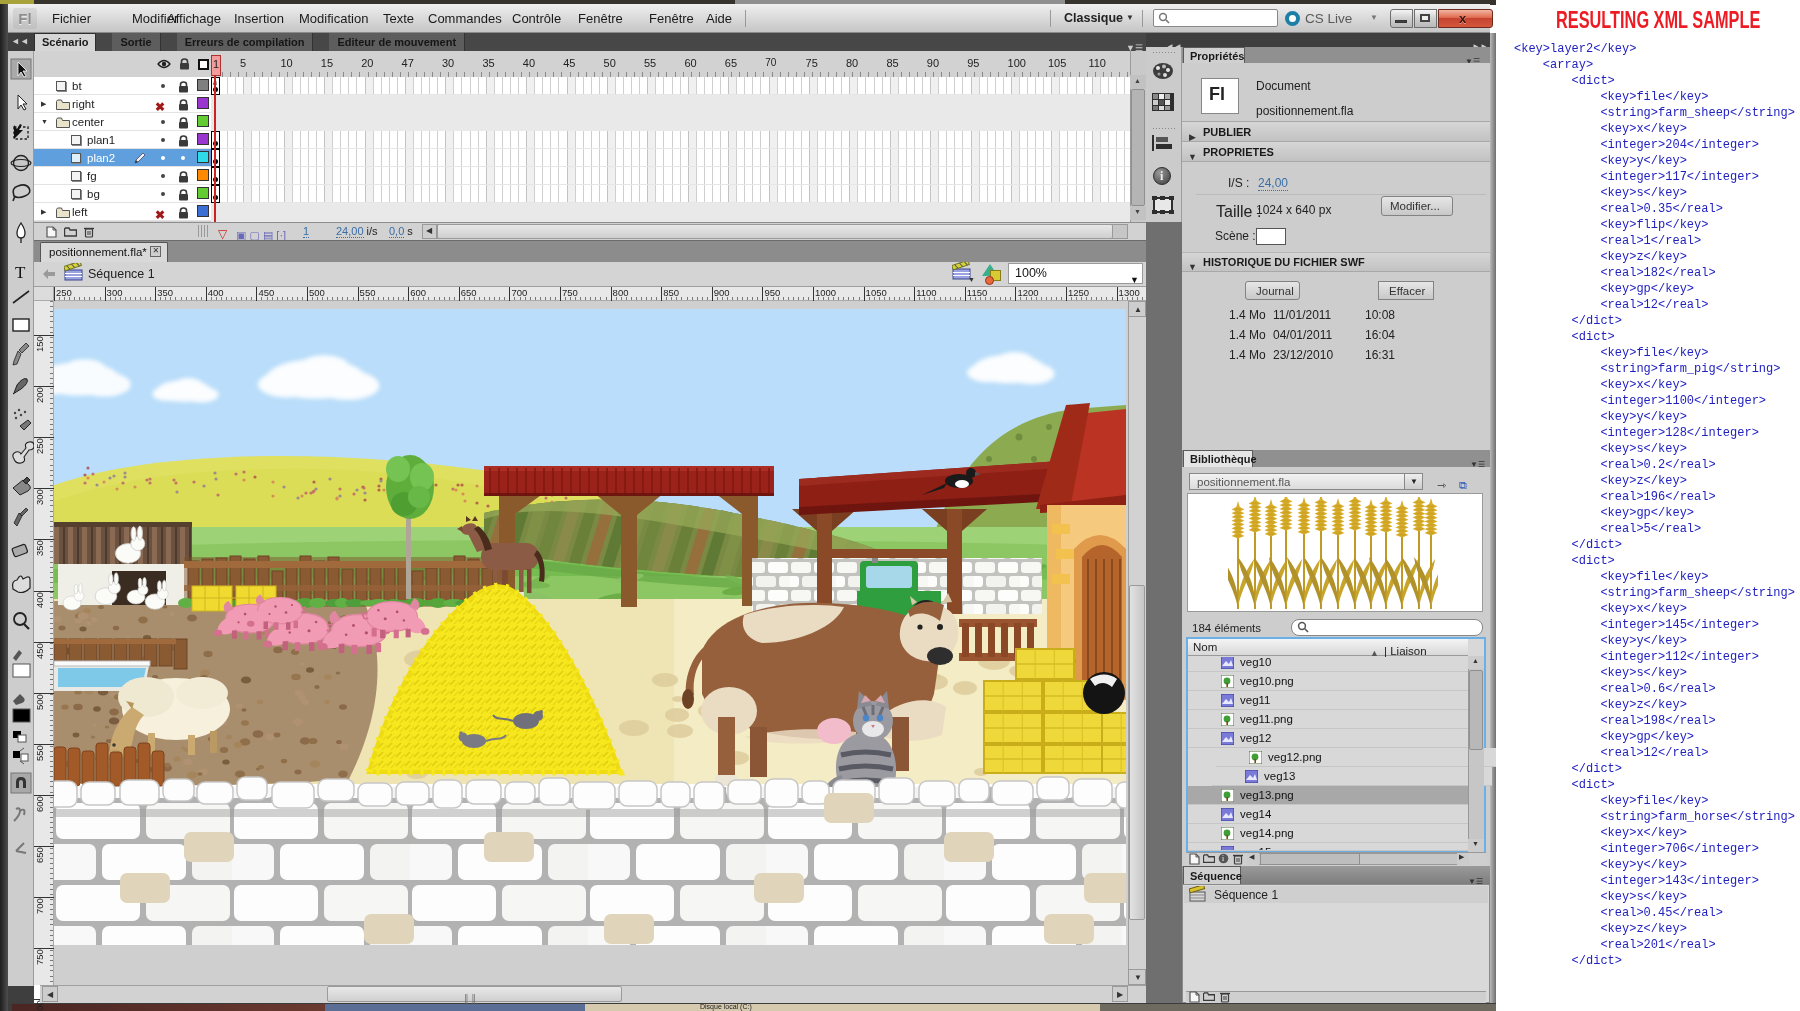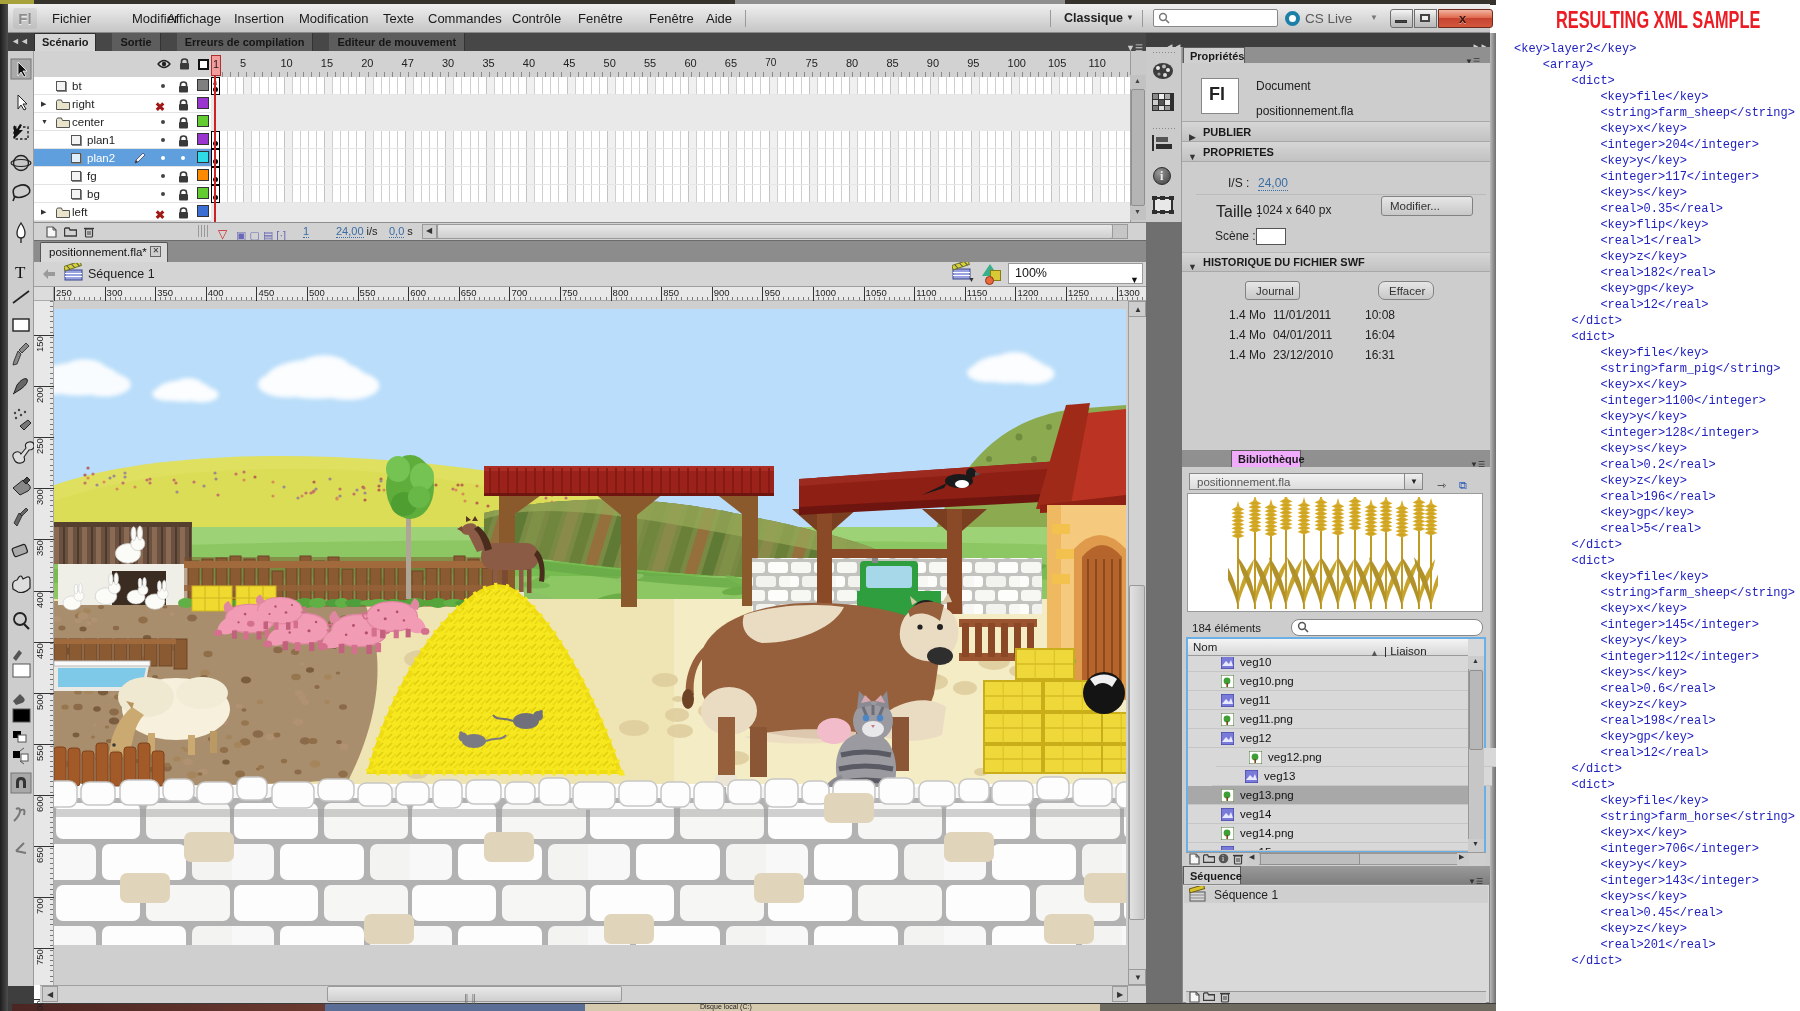--- a/index.html
+++ b/index.html
@@ -1417,45 +1417,45 @@
 <div class="tx" style="left:1189px;top:126px;"><span style="font-size:9px;color:#333;">▶</span></div>
 <div class="tx" style="left:1203px;top:126px;font-size:11px;font-weight:bold;color:#1a1a1a;">PUBLIER</div>
 <div class="a" style="left:1182px;top:142px;width:308px;height:20px;background:linear-gradient(#d6d6d6,#c2c2c2);border-bottom:1px solid #a8a8a8;"></div>
 <div class="tx" style="left:1188px;top:146px;"><span style="font-size:9px;color:#333;">▼</span></div>
 <div class="tx" style="left:1203px;top:146px;font-size:11px;font-weight:bold;color:#1a1a1a;">PROPRIETES</div>
 <div class="tx" style="left:1228px;top:176px;font-size:12px;color:#222;">I/S :</div>
 <div class="tx" style="left:1258px;top:176px;font-size:12px;"><span style="color:#3a6ea5;border-bottom:1px dotted #3a6ea5;">24,00</span></div>
 <div class="a" style="left:1196px;top:194px;width:290px;height:1px;background:#bbb;"></div>
 <div class="tx" style="left:1216px;top:203px;font-size:16px;color:#222;">Taille :</div>
 <div class="tx" style="left:1256px;top:203px;font-size:12px;color:#222;">1024 x 640 px</div>
-<div class="a" style="left:1381px;top:196px;width:92px;height:20px;background:linear-gradient(#e6e6e6,#c8c8c8);border:1px solid #828282;border-radius:3px;">
+<div class="a" style="left:1381px;top:196px;width:72px;height:20px;background:linear-gradient(#e6e6e6,#c8c8c8);border:1px solid #828282;border-radius:3px;">
     <span style="position:absolute;left:8px;top:3px;font-size:11.5px;color:#333;">Modifier...</span>
   </div>
 <div class="tx" style="left:1215px;top:229px;font-size:12px;color:#222;">Scène :</div>
 <div class="a" style="left:1256px;top:228px;width:30px;height:17px;background:#fff;border:1px solid #555;"></div>
 <div class="a" style="left:1182px;top:252px;width:308px;height:20px;background:linear-gradient(#d6d6d6,#c2c2c2);border-top:1px solid #b8b8b8;border-bottom:1px solid #a8a8a8;"></div>
 <div class="tx" style="left:1188px;top:256px;"><span style="font-size:9px;color:#333;">▼</span></div>
 <div class="tx" style="left:1203px;top:256px;font-size:11px;font-weight:bold;color:#1a1a1a;">HISTORIQUE DU FICHIER SWF</div>
 <div class="a" style="left:1245px;top:281px;width:55px;height:19px;background:linear-gradient(#e6e6e6,#c8c8c8);border:1px solid #828282;border-radius:3px;">
     <span style="position:absolute;left:10px;top:3px;font-size:11.5px;color:#333;">Journal</span>
   </div>
-<div class="a" style="left:1378px;top:281px;width:56px;height:19px;background:linear-gradient(#e6e6e6,#c8c8c8);border:1px solid #828282;border-radius:7px;">
+<div class="a" style="left:1378px;top:281px;width:56px;height:19px;background:linear-gradient(#e6e6e6,#c8c8c8);border:1px solid #828282;border-radius:0;">
     <span style="position:absolute;left:10px;top:3px;font-size:11.5px;color:#333;">Effacer</span>
   </div>
 <div class="tx" style="left:1229px;top:308px;font-size:12px;color:#222;">1.4 Mo</div>
 <div class="tx" style="left:1273px;top:308px;font-size:12px;color:#222;">11/01/2011</div>
 <div class="tx" style="left:1365px;top:308px;font-size:12px;color:#222;">10:08</div>
 <div class="tx" style="left:1229px;top:328px;font-size:12px;color:#222;">1.4 Mo</div>
 <div class="tx" style="left:1273px;top:328px;font-size:12px;color:#222;">04/01/2011</div>
 <div class="tx" style="left:1365px;top:328px;font-size:12px;color:#222;">16:04</div>
 <div class="tx" style="left:1229px;top:348px;font-size:12px;color:#222;">1.4 Mo</div>
 <div class="tx" style="left:1273px;top:348px;font-size:12px;color:#222;">23/12/2010</div>
 <div class="tx" style="left:1365px;top:348px;font-size:12px;color:#222;">16:31</div>
 <div class="a" style="left:1182px;top:450px;width:308px;height:17px;background:#909090;"></div>
-<div class="a" style="left:1183px;top:450px;width:70px;height:17px;background:#f0abfc;border:1px solid #5a5a5a;border-bottom:0;margin-left:48px;">
+<div class="a" style="left:1183px;top:450px;width:70px;height:17px;background:#e5e5e5;border:1px solid #5a5a5a;border-bottom:0;">
     <span style="position:absolute;left:6px;top:2px;font-size:11px;font-weight:bold;color:#1a1a1a;">Bibliothèque</span>
   </div>
 <div class="tx" style="left:1470px;top:453px;"><span style="color:#333;font-size:8px;">▼☰</span></div>
 <div class="a" style="left:1182px;top:467px;width:308px;height:399px;background:#cdcdcd;"></div>
 <div class="a" style="left:1189px;top:473px;width:234px;height:17px;background:linear-gradient(#f2f2f2,#dcdcdc);border:1px solid #888;">
     <span style="position:absolute;left:7px;top:2px;font-size:11.5px;color:#555;">positionnement.fla</span>
   </div>
 <div class="a" style="left:1404px;top:473px;width:19px;height:17px;background:linear-gradient(#eee,#ccc);border:1px solid #888;">
     <span style="position:absolute;left:5px;top:3px;font-size:8px;color:#222;">▼</span>
   </div>

